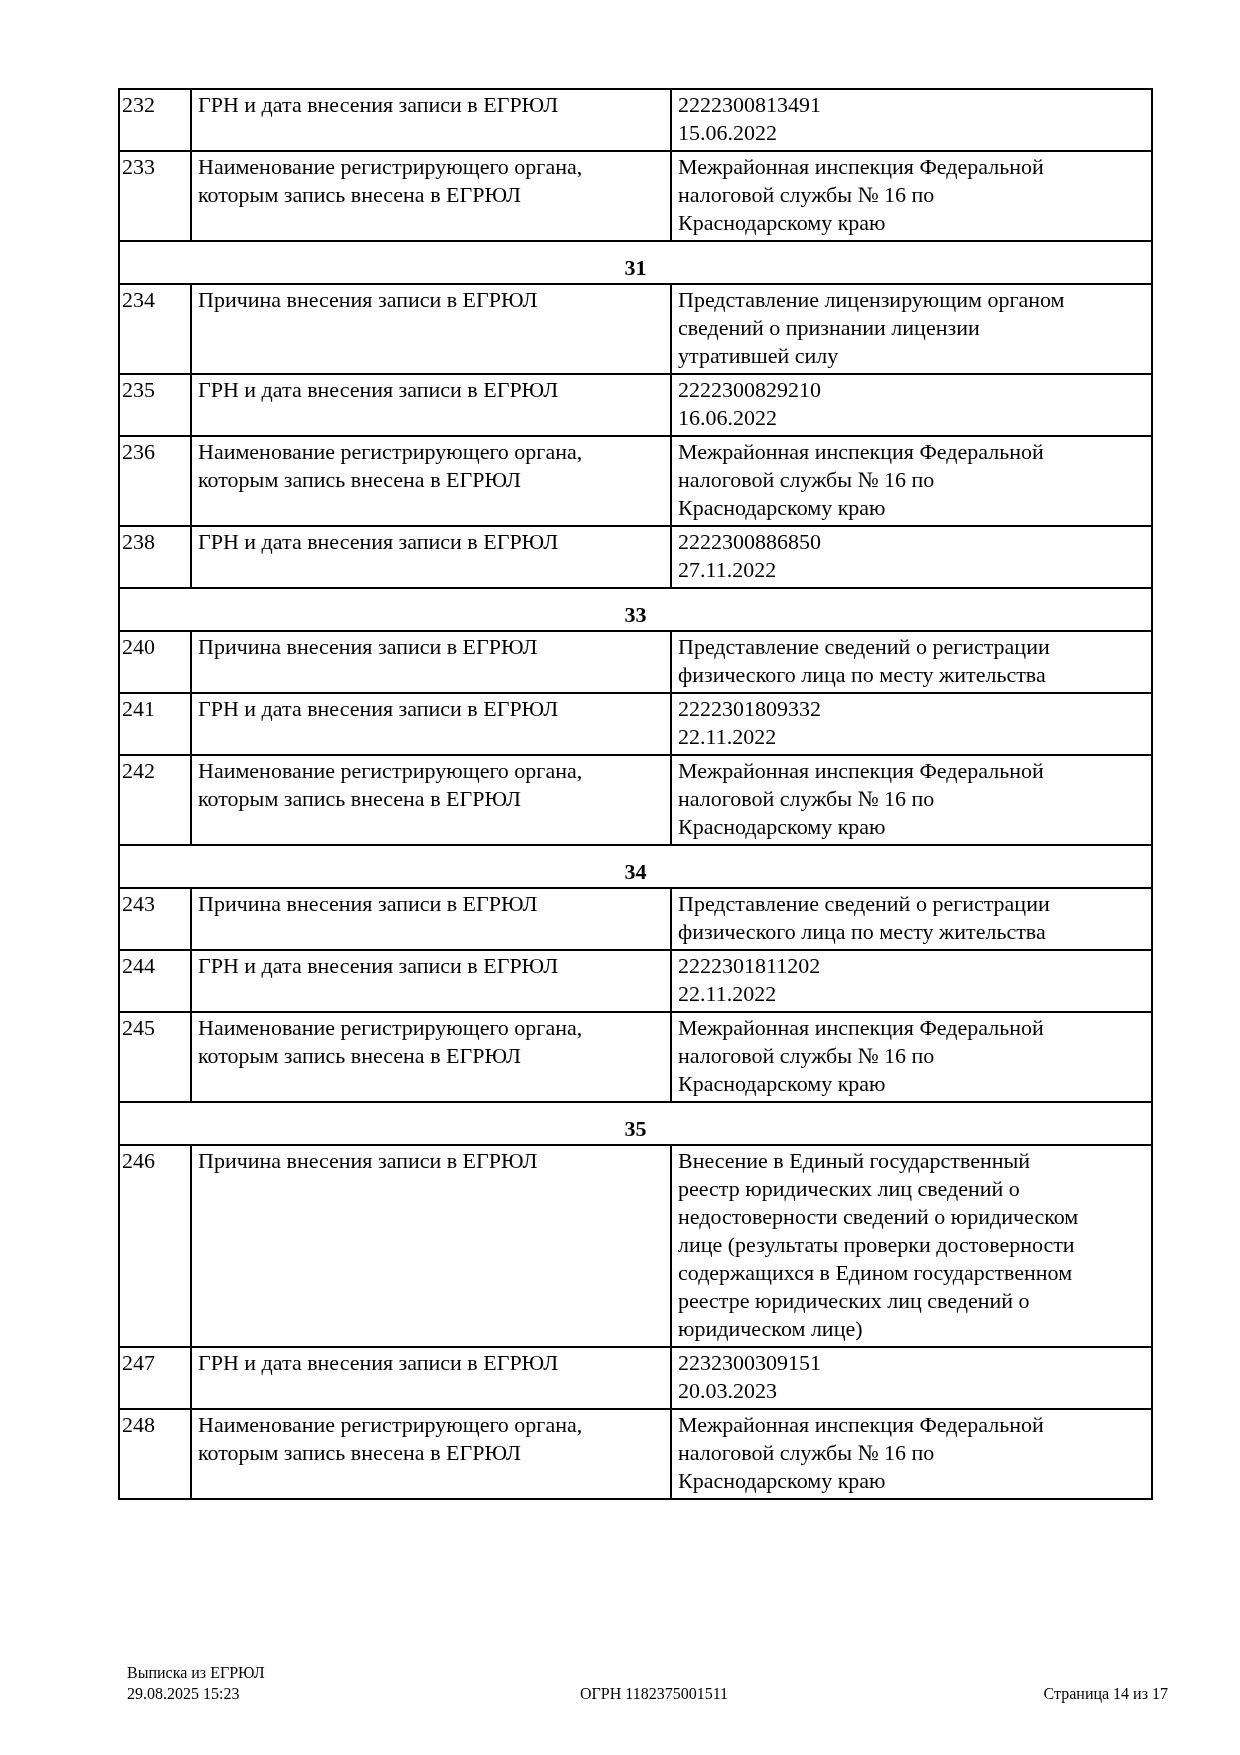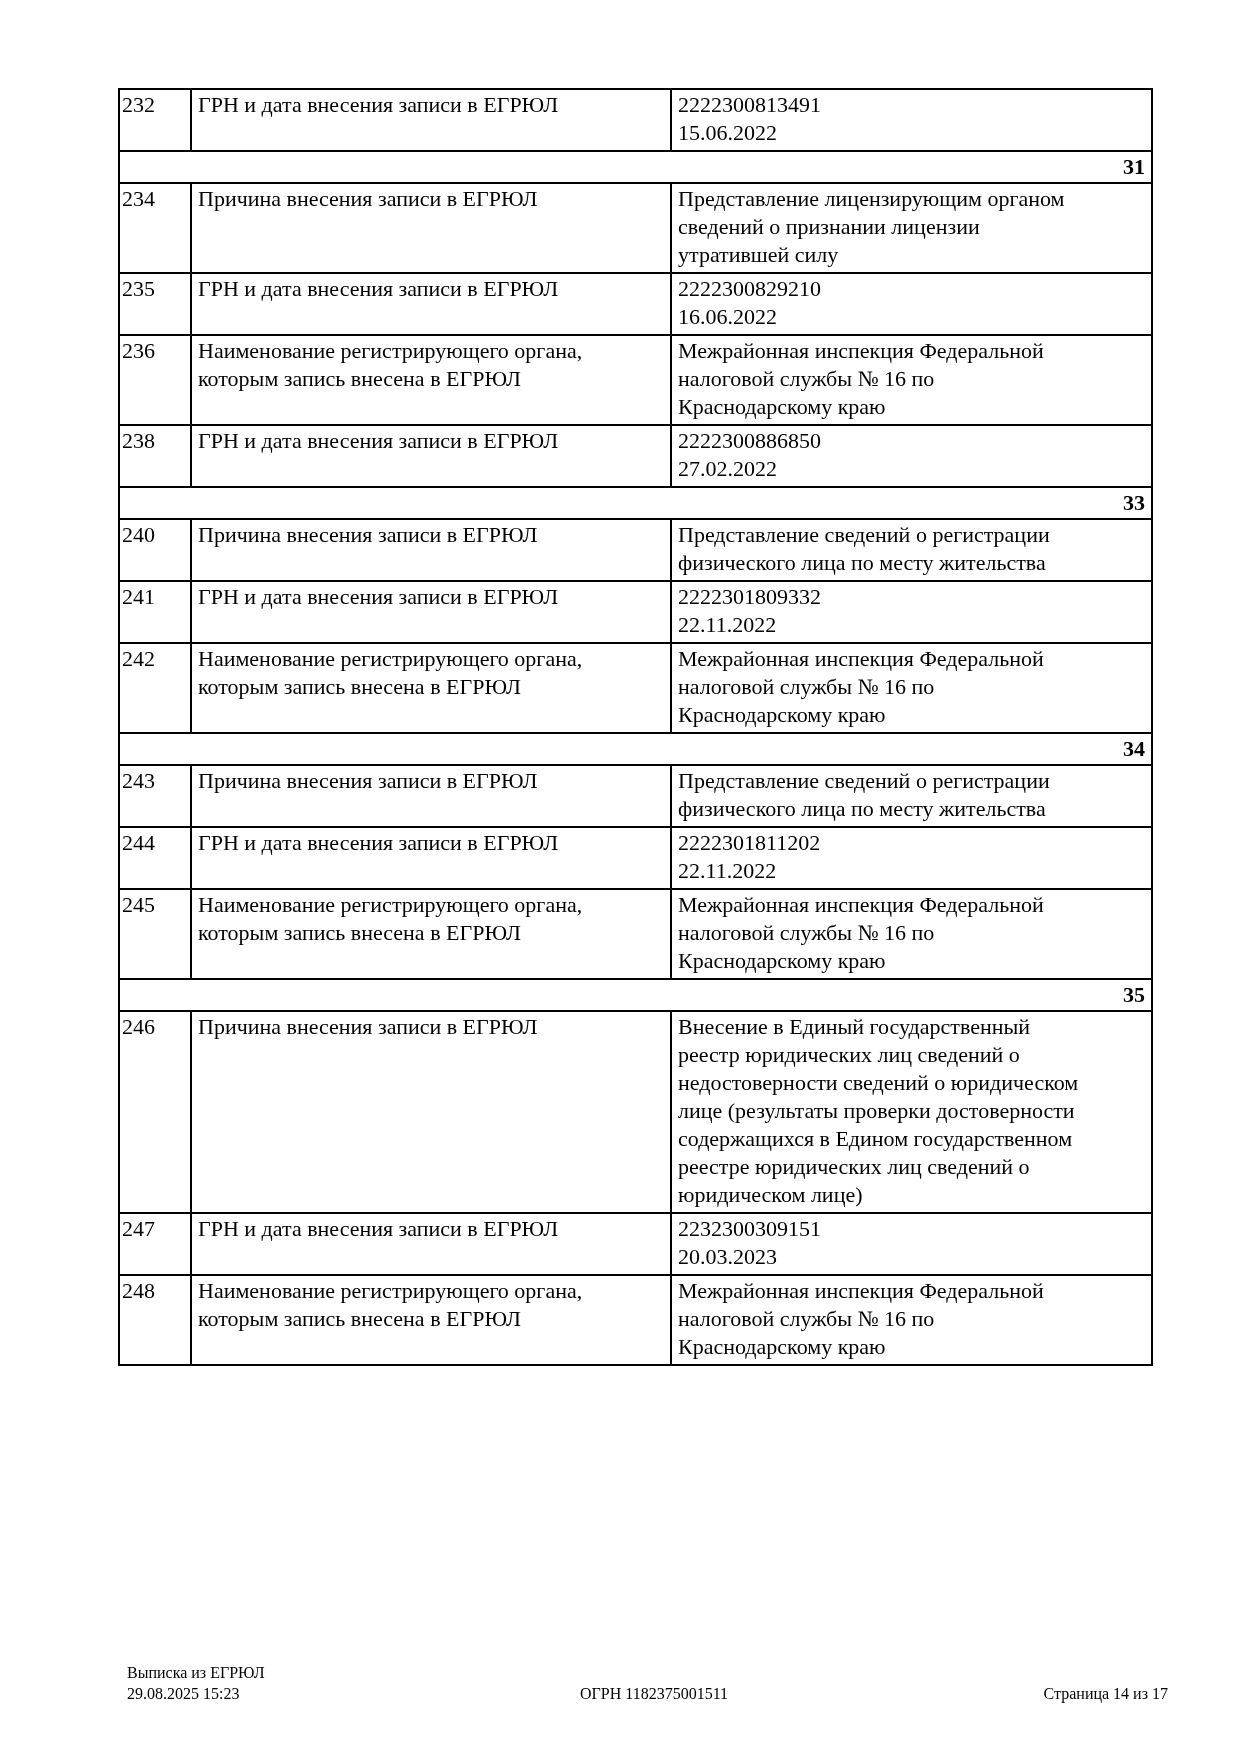--- a/index.html
+++ b/index.html
@@ -28,23 +28,23 @@
     overflow: hidden;
   }
   td.num {
     padding-left: 2px;
     padding-right: 2px;
   }
   td.lbl, td.val {
     white-space: pre-line;
   }
   td.section-cell {
-    text-align: right;
+    text-align: center;
     font-weight: bold;
-    padding-top: 1px;
+    padding-top: 12px;
     padding-bottom: 1px;
     margin-top: 8px;
   }
   .footer {
     position: absolute;
     left: 108px;
     right: 72px;
     top: 1662px;
     display: flex;
     justify-content: space-between;
@@ -66,20 +66,28 @@
     <col style="width:481px">
   </colgroup>
   <tbody>
       <tr>
         <td class="num">232</td>
         <td class="lbl">ГРН и дата внесения записи в ЕГРЮЛ</td>
         <td class="val">2222300813491
 15.06.2022</td>
       </tr>
       <tr>
+        <td class="num">233</td>
+        <td class="lbl">Наименование регистрирующего органа,
+которым запись внесена в ЕГРЮЛ</td>
+        <td class="val">Межрайонная инспекция Федеральной
+налоговой службы № 16 по
+Краснодарскому краю</td>
+      </tr>
+      <tr>
         <td colspan="3" class="section-cell">31</td>
       </tr>
       <tr>
         <td class="num">234</td>
         <td class="lbl">Причина внесения записи в ЕГРЮЛ</td>
         <td class="val">Представление лицензирующим органом
 сведений о признании лицензии
 утратившей силу</td>
       </tr>
       <tr>
@@ -93,21 +101,21 @@
         <td class="lbl">Наименование регистрирующего органа,
 которым запись внесена в ЕГРЮЛ</td>
         <td class="val">Межрайонная инспекция Федеральной
 налоговой службы № 16 по
 Краснодарскому краю</td>
       </tr>
       <tr>
         <td class="num">238</td>
         <td class="lbl">ГРН и дата внесения записи в ЕГРЮЛ</td>
         <td class="val">2222300886850
-27.02.2022</td>
+27.11.2022</td>
       </tr>
       <tr>
         <td colspan="3" class="section-cell">33</td>
       </tr>
       <tr>
         <td class="num">240</td>
         <td class="lbl">Причина внесения записи в ЕГРЮЛ</td>
         <td class="val">Представление сведений о регистрации
 физического лица по месту жительства</td>
       </tr>

